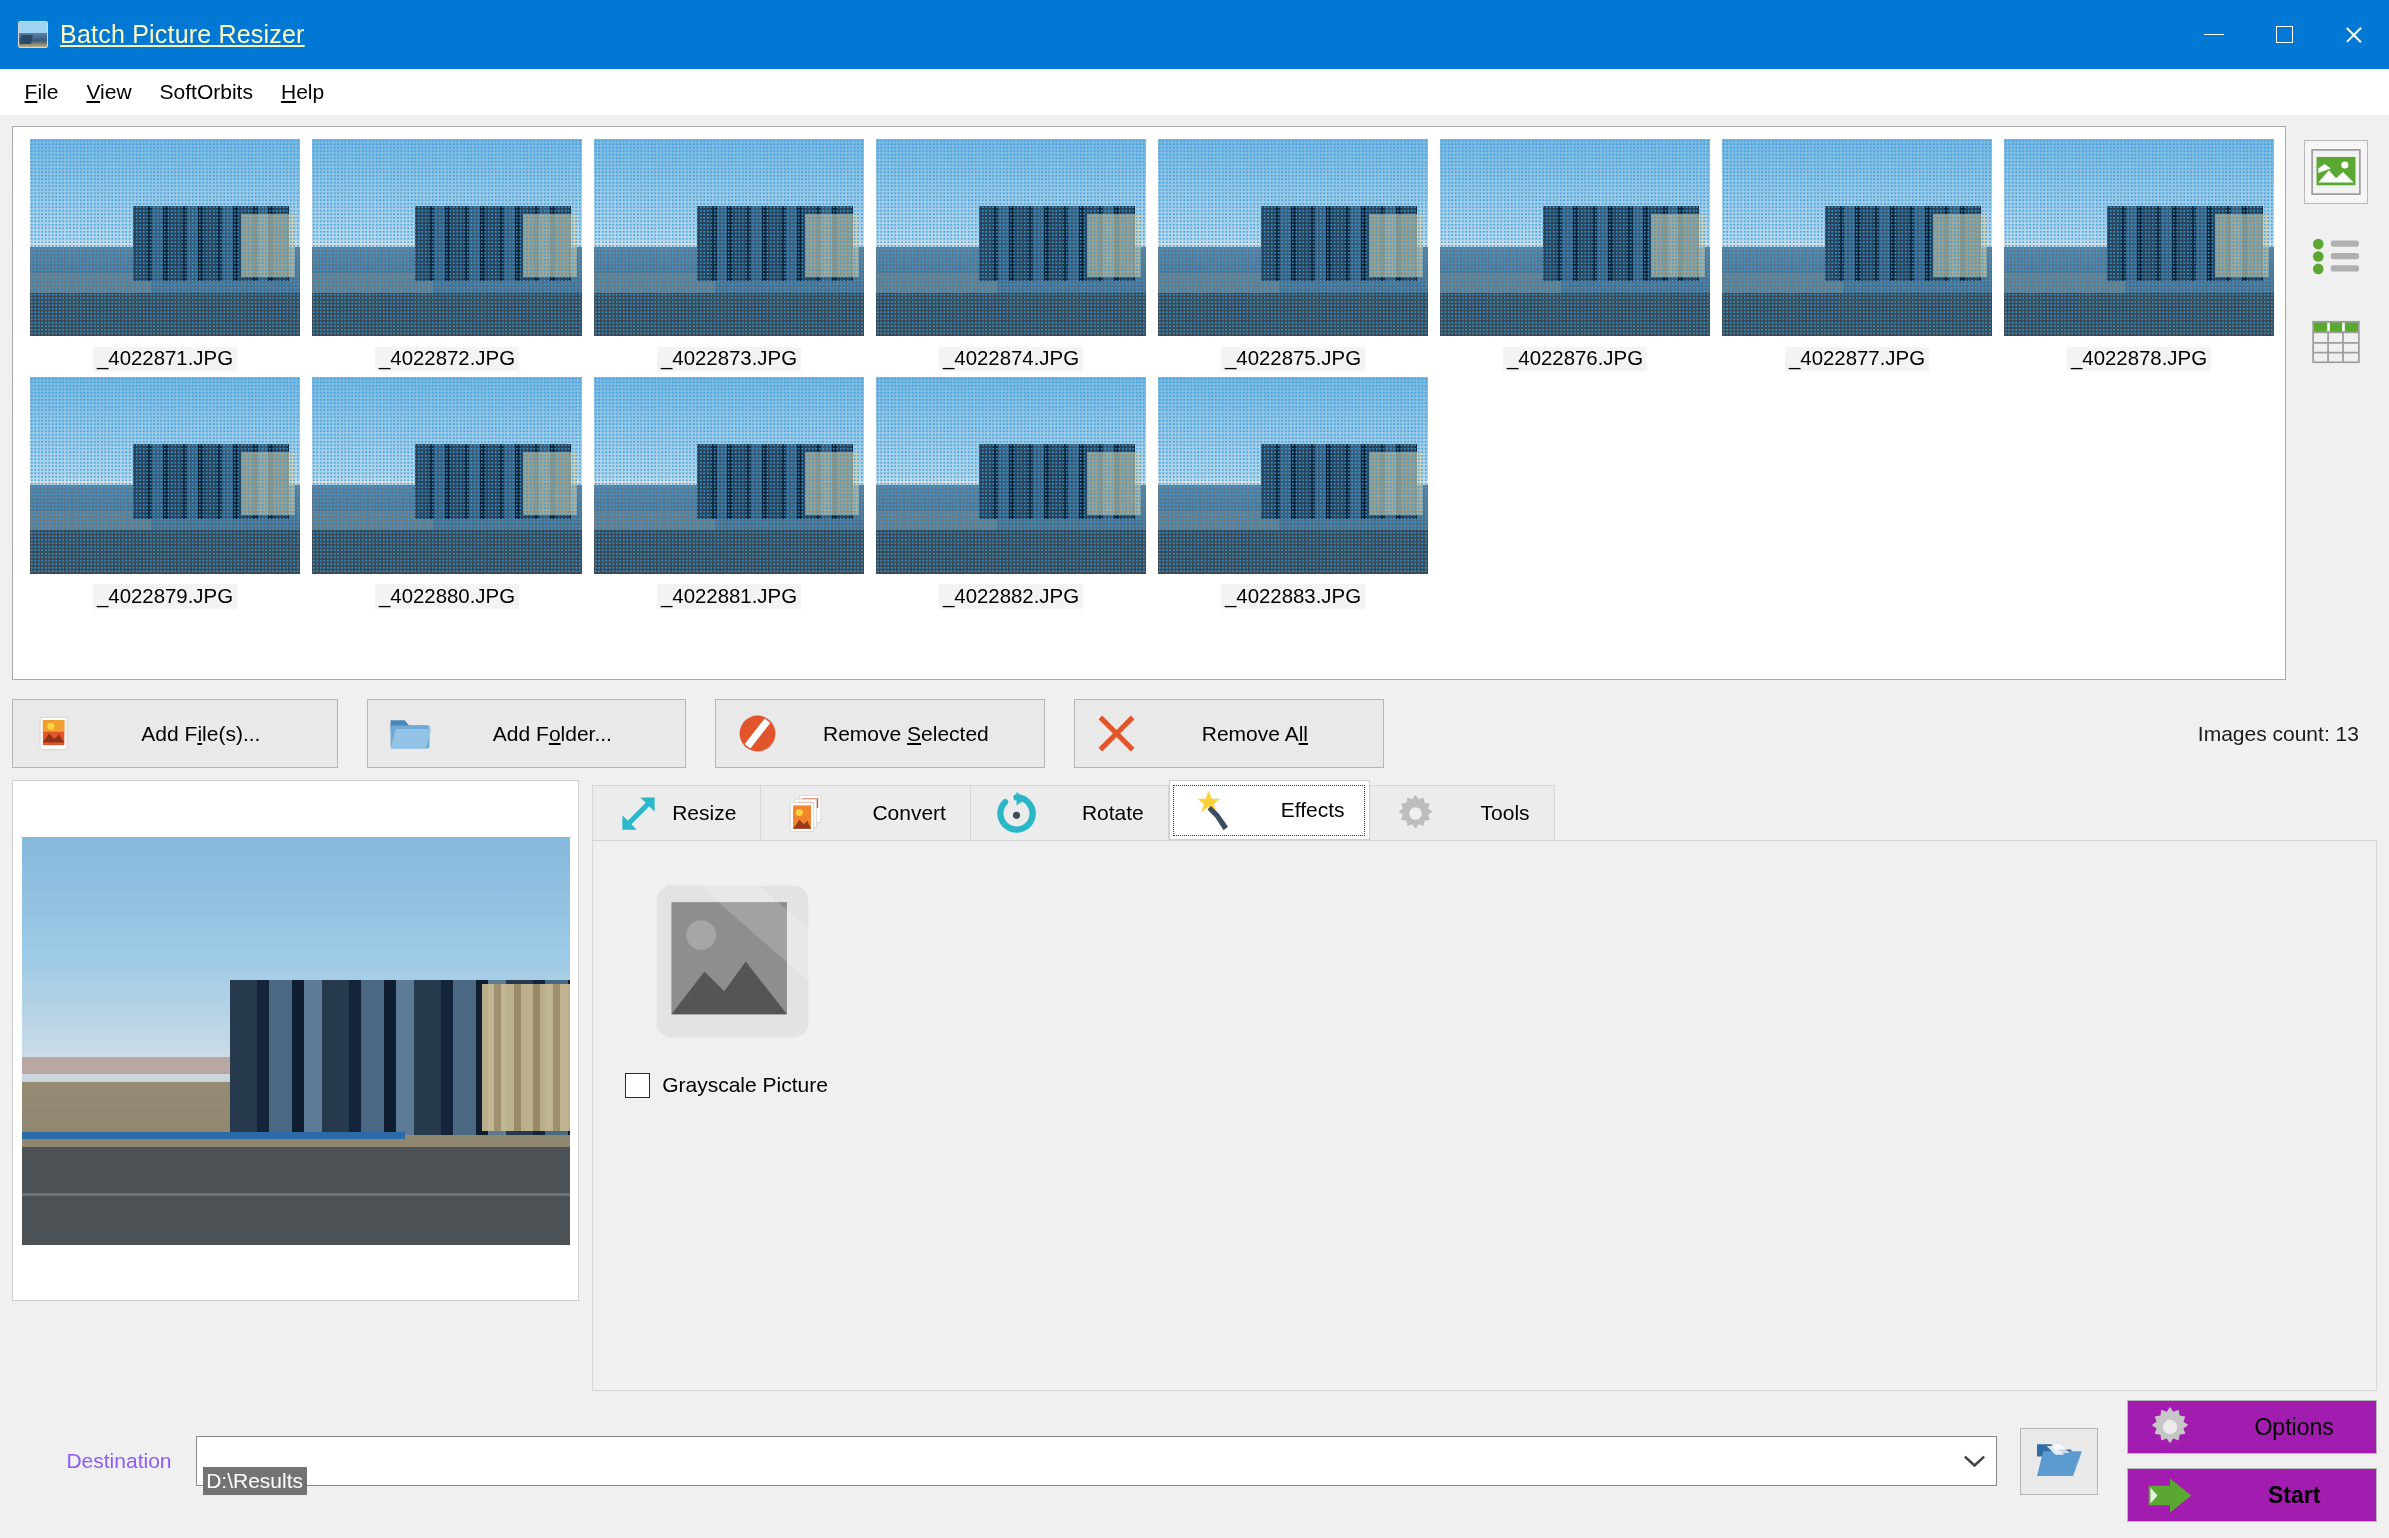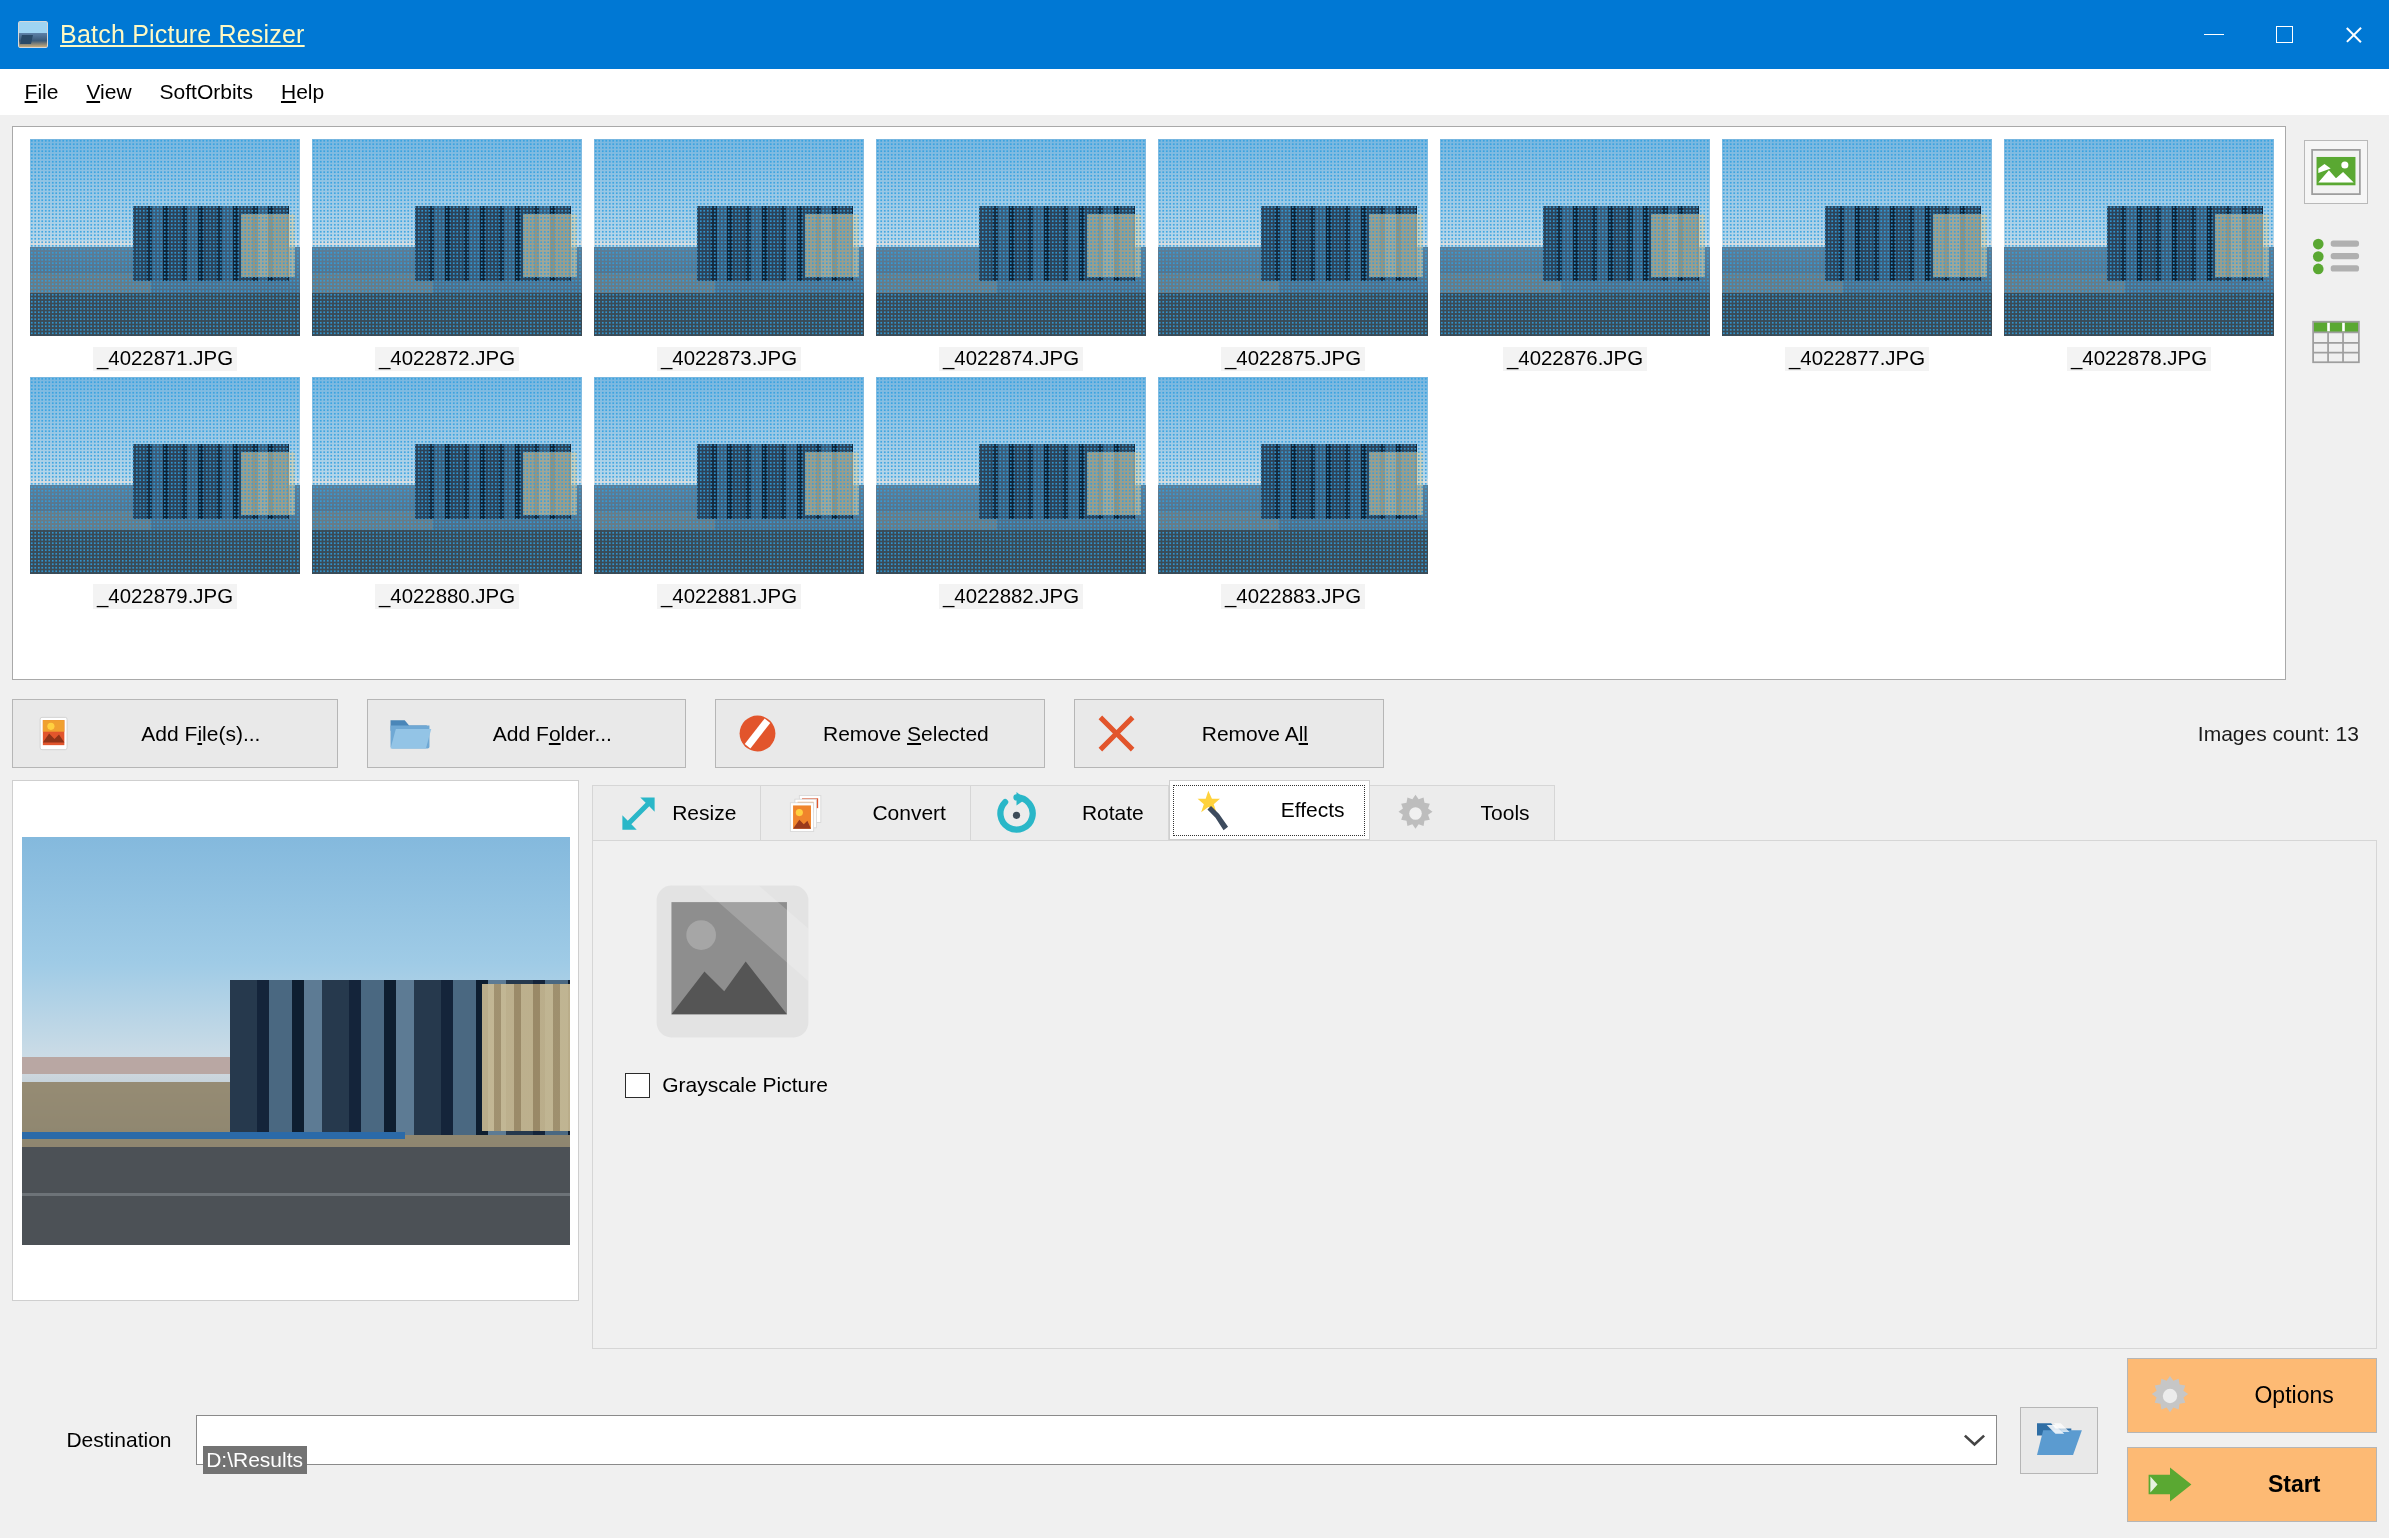--- a/index.html
+++ b/index.html
@@ -147,34 +147,34 @@
     background:transparent; padding:8.9px;
   }
   .fx.hl .card{ background:#fff; }
   .fx .chk { display:flex; align-items:center; gap:12.4px; margin-top:16px; }
   .cbox { width:25px; height:25px; border:1.8px solid #2b2b2b; background:#fff; flex:0 0 25px; }
   .fx .chklbl{ font-size:21px; color:#000; white-space:nowrap; }
 
   
   .bottom { flex:0 0 auto; padding:8.9px 12.4px 16px 12.4px; }
   .destrow { display:flex; align-items:center; gap:16px; }
-  .destlabel { font-size:21px; color:#000000; width:168px; text-align:right; padding-right:8.9px; }
+  .destlabel { font-size:21px; color:#8b5cf6; width:168px; text-align:right; padding-right:8.9px; }
   .combo {
     flex:1 1 auto; height:50px; background:#fff; border:0.9px solid #8a8a8a;
     display:flex; align-items:center; padding:0 3.5px 0 5.3px; position:relative;
   }
   .combo .val { font-size:21px; color:#fff; background:#737373; padding:1.8px 3.5px;margin-top:40px; }
   .combo .arrow { margin-left:auto; width:37px; display:flex; align-items:center; justify-content:center; }
   .browse {
     width:78px; height:67px; background:#e9e9e9; border:0.9px solid #b6b6b6;
     display:flex; align-items:center; justify-content:center; margin-left:7px; cursor:pointer;
   }
   .optcol { margin-left:12.4px; display:flex; flex-direction:column; gap:14px; }
   .bigbtn {
-    width:250px; height:75px; background:#fdba74; border:0.9px solid #b6b6b6;
+    width:250px; height:54px; background:#a21caf; border:0.9px solid #b6b6b6;
     display:flex; align-items:center; cursor:pointer;
   }
   .bigbtn .ic{ width:85px; display:flex; align-items:center; justify-content:center; flex:0 0 85px; }
   .bigbtn .lbl{ flex:1 1 auto; text-align:center; font-size:23px; color:#000; }
   .bigbtn.start .lbl{ font-weight:bold; }
   .usefolder { display:flex; align-items:center; gap:12.4px; margin-top:23px; }
   .usefolder .lbl{ font-size:21px; color:#000; }
 </style>
 </head>
 <body>

